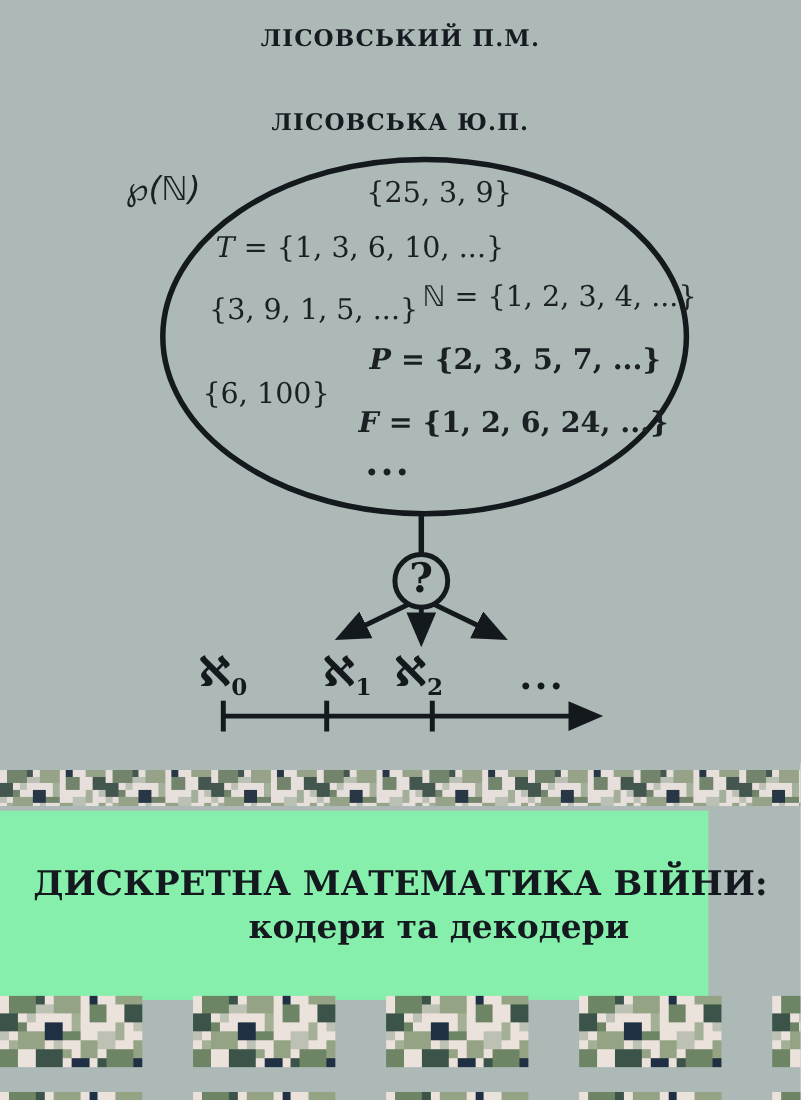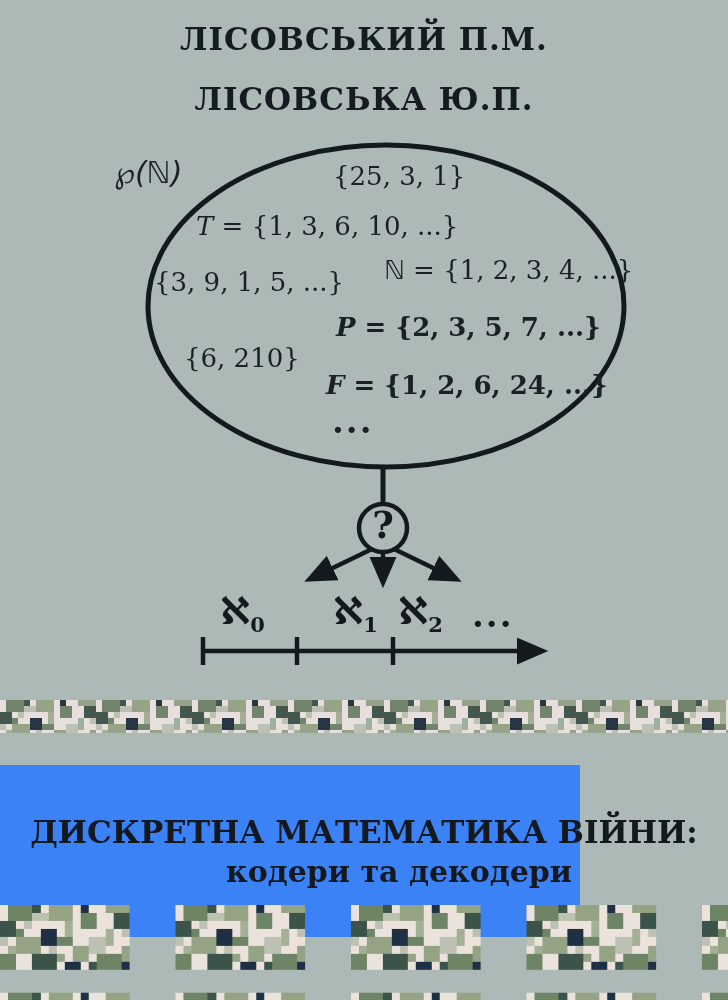--- a/index.html
+++ b/index.html
@@ -8,77 +8,77 @@
     width:728px;height:1000px;
     background:#acb9b6;
     overflow:hidden;
     font-family:"DejaVu Serif","Liberation Serif",serif;
     color:#171d22;
   }
   
   .author-line{
     position:absolute;left:0;width:728px;
     text-align:center;
-    font-weight:700;font-size:31px;line-height:1;
+    font-weight:700;font-size:21px;line-height:1;
     letter-spacing:1px;color:#161b21;
   }
   .author-1{top:24px;}
-  .author-2{top:84px;}
+  .author-2{top:100px;}
   
   .diagram-svg{position:absolute;left:0;top:0;}
   
   .set-item{
     position:absolute;line-height:1;white-space:nowrap;
     font-size:26px;color:#1a2024;
   }
   .mvar{font-style:italic;}
   .mvar-bb{font-style:normal;font-family:"DejaVu Sans",sans-serif;}
   .powerset{
     position:absolute;left:114px;top:158px;line-height:1;
     font-size:30px;font-family:"DejaVu Sans",sans-serif;
     font-style:italic;color:#1a2024;
   }
   .s0{left:333px;top:163px;}
   .s1{left:196px;top:213px;text-align:center;}
-  .s2{left:154px;top:269px;}
+  .s2{left:154px;top:269px;padding-left:36px;}
   .s3{left:384px;top:257px;}
   .s4{left:336px;top:314px;font-weight:bold;}
   .s5{left:184px;top:345px;}
   .s6{left:326px;top:372px;font-weight:bold;}
   .s7{left:332px;top:404px;font-weight:700;font-size:34px;letter-spacing:2px;}
   
   .qmark{
     position:absolute;left:383px;top:507px;
     transform:translateX(-50%);
     font-size:37px;font-weight:700;line-height:1;color:#14191d;
   }
   
   .aleph{
     position:absolute;line-height:1;white-space:nowrap;
     font-family:"DejaVu Sans",sans-serif;
-    font-weight:700;color:#14191d;margin-left:40px;
+    font-weight:700;color:#14191d;
   }
   .aleph-sym{font-size:38px;}
   .aleph-sub{font-size:21px;vertical-align:-8px;font-family:"DejaVu Serif",serif;}
   .a0{left:180px;top:592px;}
   .a1{left:293px;top:592px;}
   .a2{left:358px;top:592px;}
   .aleph-dots{
     position:absolute;left:472px;top:598px;line-height:1;
     font-size:34px;font-weight:700;letter-spacing:2px;color:#14191d;
   }
   
   .camo{position:absolute;left:0;width:728px;}
   .camo-top{top:700px;height:33px;filter:blur(0.7px) saturate(0.85);opacity:.95;}
   .camo-bottom{top:905px;height:95px;}
   .camo svg{display:block;}
   
   .title-band{
-    position:absolute;left:0;top:765px;width:580px;height:172px;
-    background:#3b82f6;
+    position:absolute;left:0;top:737px;width:644px;height:172px;
+    background:#86efac;
   }
   .book-title{
     position:absolute;left:0;top:52px;width:728px;text-align:center;
     font-weight:700;font-size:31px;line-height:1;color:#14191f;
   }
   .book-subtitle{
     position:absolute;left:0;top:92px;width:728px;text-align:center;
     font-weight:700;font-size:30px;line-height:1;color:#14191f;margin-left:35px;
   }
 </style>
@@ -149,26 +149,26 @@
     <line x1="201" y1="651" x2="542" y2="651" stroke="#14191d" stroke-width="4.5" marker-end="url(#ah)"></line>
     <g stroke="#14191d" stroke-width="4.5">
       <line x1="203" y1="637" x2="203" y2="665"></line>
       <line x1="297" y1="637" x2="297" y2="665"></line>
       <line x1="393" y1="637" x2="393" y2="665"></line>
     </g>
   </svg>
 
   <div class="powerset">℘(ℕ)</div>
 
-  <div class="set-item s0"><span>{25, 3, 1}</span></div>
+  <div class="set-item s0"><span>{25, 3, 9}</span></div>
   <div class="set-item s1"><span class="mvar">T</span><span> = {1, 3, 6, 10, ...}</span></div>
   <div class="set-item s2"><span>{3, 9, 1, 5, ...}</span></div>
   <div class="set-item s3"><span class="mvar-bb">ℕ</span><span> = {1, 2, 3, 4, ...}</span></div>
   <div class="set-item s4"><span class="mvar">P</span><span> = {2, 3, 5, 7, ...}</span></div>
-  <div class="set-item s5"><span>{6, 210}</span></div>
+  <div class="set-item s5"><span>{6, 100}</span></div>
   <div class="set-item s6"><span class="mvar">F</span><span> = {1, 2, 6, 24, ...}</span></div>
   <div class="set-item s7"><span>...</span></div>
 
   <div class="qmark">?</div>
 
   <div class="aleph a0"><span class="aleph-sym">ℵ</span><span class="aleph-sub">0</span></div>
   <div class="aleph a1"><span class="aleph-sym">ℵ</span><span class="aleph-sub">1</span></div>
   <div class="aleph a2"><span class="aleph-sym">ℵ</span><span class="aleph-sub">2</span></div>
   <div class="aleph-dots">...</div>
 

